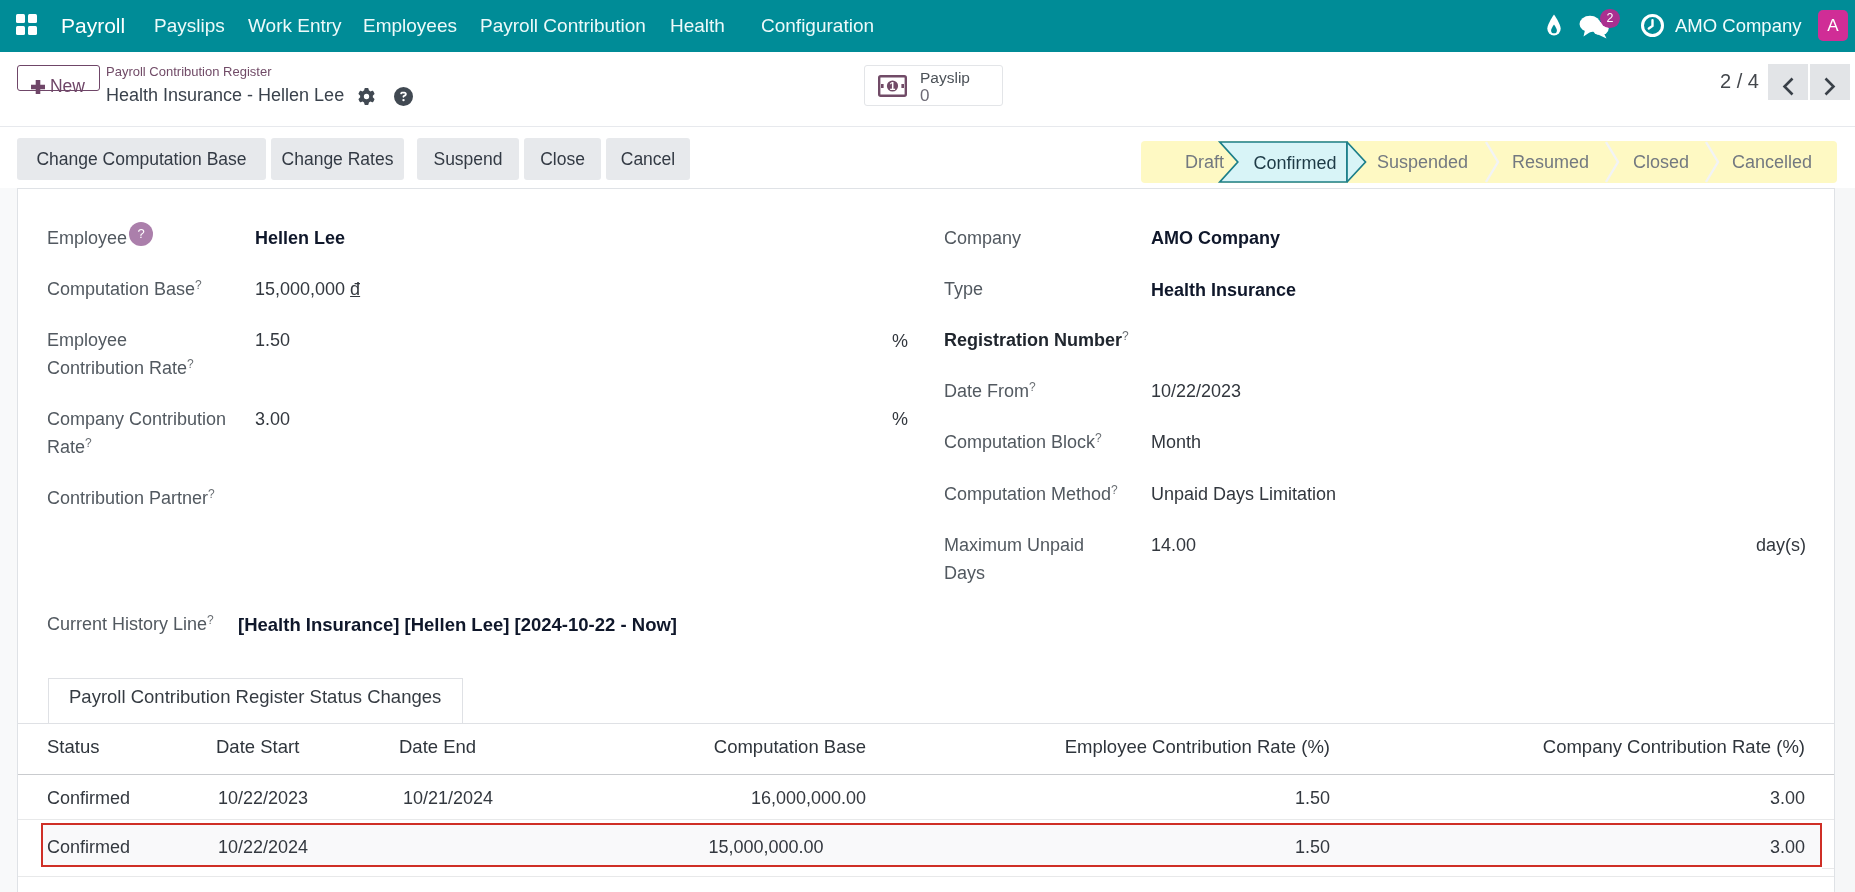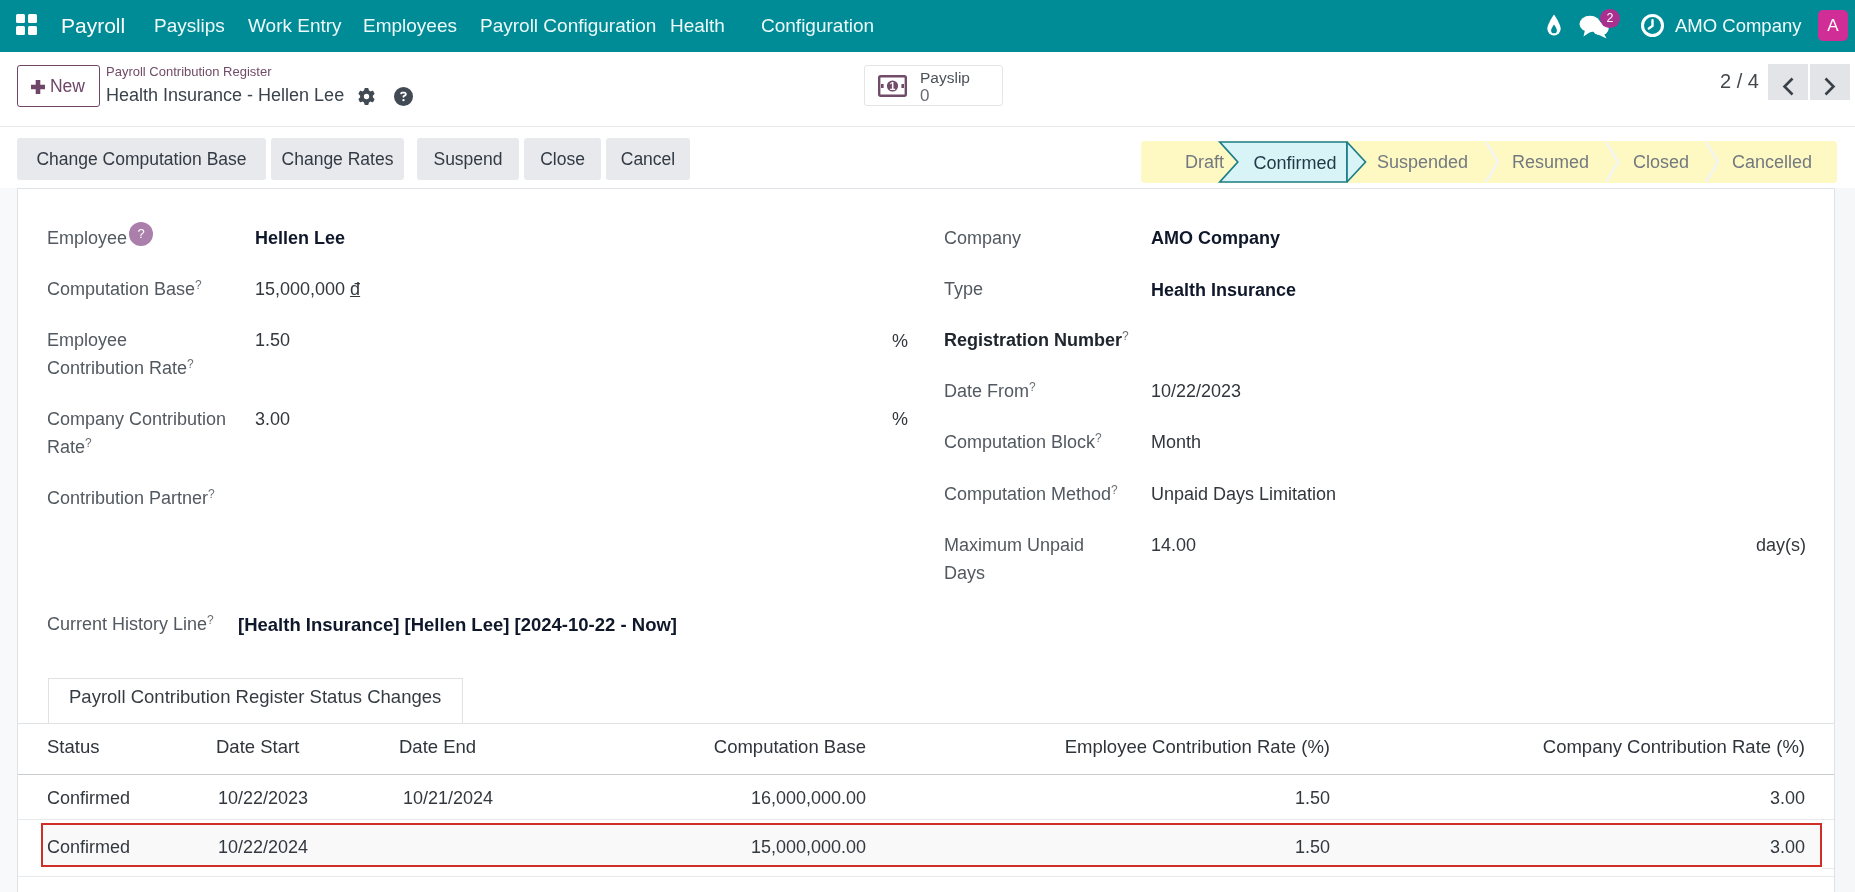--- a/index.html
+++ b/index.html
@@ -9,21 +9,21 @@
 
 #navbar { position:absolute; left:0; top:0; width:1855px; height:53px; background:#008c97; border-bottom:1px solid #0a7a84; }
 #navbar .brand { position:absolute; left:61px; top:0; height:52px; line-height:52px; font-size:21px; color:#fff; }
 .menu-item { position:absolute; top:0; height:52px; line-height:52px; font-size:19px; color:#edfafa; }
 .grid-icon div { position:absolute; width:9px; height:9px; background:#fff; border-radius:1.5px; }
 #avatar { position:absolute; left:1818px; top:10px; width:30px; height:31px; background:#d02d96; border-radius:5px; color:#fff; font-size:17px; text-align:center; line-height:31px; }
 #chat-badge { position:absolute; left:1600px; top:9px; width:20px; height:19px; background:#aa3090; border-radius:10px; color:#fff; font-size:12.5px; text-align:center; line-height:19px; }
 
 
 #cpanel { position:absolute; left:0; top:52px; width:1855px; height:75px; background:#fff; border-bottom:1px solid #e7e9ed; }
-#btn-new { position:absolute; left:17px; top:13px; width:83px; height:42px; background:#fff; border:1px solid #6f4668; border-radius:3px; color:#6f4668; font-size:17.5px; text-align:center; line-height:40px; }
+#btn-new { position:absolute; left:17px; top:13px; width:83px; height:26px; background:#fff; border:1px solid #6f4668; border-radius:3px; color:#6f4668; font-size:17.5px; text-align:center; line-height:40px; }
 #breadcrumb { position:absolute; left:106px; top:11.5px; font-size:13px; color:#714b67; }
 #rec-title { position:absolute; left:106px; top:33px; font-size:18px; color:#3a424c; }
 #stat-btn { position:absolute; left:864px; top:13px; width:139px; height:41px; border:1px solid #e3e5e8; border-radius:3px; background:#fff; }
 #pager-count { position:absolute; left:1720px; top:18px; font-size:20px; color:#43474c; }
 .pager-btn { position:absolute; top:12px; width:40px; height:36px; background:#e2e4e7; border:none; }
 .pager-btn svg { display:block; margin:8px auto 0; }
 
 
 #actions { position:absolute; left:0; top:128px; width:1855px; height:60px; background:#fff; }
 .act-btn { position:absolute; top:10px; height:42px; background:#e7e9ec; border:none; border-radius:3px; font-size:17.5px; color:#333a44; font-family:"Liberation Sans", sans-serif; }
@@ -53,21 +53,21 @@
   <div class="grid-icon">
     <div style="left:16px;top:14px"></div>
       <div style="left:28px;top:14px"></div>
     <div style="left:16px;top:26px"></div>
       <div style="left:28px;top:26px"></div>
   </div>
   <div class="brand">Payroll</div>
   <div class="menu-item" style="left:154px">Payslips</div>
   <div class="menu-item" style="left:248px">Work Entry</div>
   <div class="menu-item" style="left:363px">Employees</div>
-  <div class="menu-item" style="left:480px">Payroll Configuration</div>
+  <div class="menu-item" style="left:480px">Payroll Contribution</div>
   <div class="menu-item" style="left:670px">Health</div>
   <div class="menu-item" style="left:761px">Configuration</div>
 
   <svg class="abs" style="left:1546px;top:14px" width="16" height="22" viewBox="0 0 16 22">
     <path d="M8 0.5 C8 0.5 1.3 10 1.3 14.7 A6.7 6.7 0 0 0 14.7 14.7 C14.7 10 8 0.5 8 0.5 Z" fill="#fff"></path>
     <path d="M8 10.5 C8 10.5 5.1 14.5 5.1 16.4 A2.9 2.9 0 0 0 10.9 16.4 C10.9 14.5 8 10.5 8 10.5 Z" fill="#008c97"></path>
   </svg>
   <svg class="abs" style="left:1578px;top:15px" width="32" height="24" viewBox="0 0 32 24">
     <ellipse cx="12" cy="9" rx="10.5" ry="8.2" fill="#fff"></ellipse>
     <path d="M7 15 L5.5 21.5 L13 16.5 Z" fill="#fff"></path>
@@ -211,17 +211,17 @@
 <div class="td" style="left:218px;top:784px">10/22/2023</div>
 <div class="td" style="left:403px;top:784px">10/21/2024</div>
 <div class="td" style="left:666px;top:784px;width:200px;text-align:right">16,000,000.00</div>
 <div class="td" style="left:1130px;top:784px;width:200px;text-align:right">1.50</div>
 <div class="td" style="left:1605px;top:784px;width:200px;text-align:right">3.00</div>
 <div class="hline" style="left:18px;top:819px;width:1816px;background:#e8e9ea"></div>
 
 <div class="abs" style="left:41px;top:823px;width:1781px;height:44px;border:2px solid #cf2f26;background:#f9f9fa"></div>
 <div class="td" style="left:47px;top:833px">Confirmed</div>
 <div class="td" style="left:218px;top:833px">10/22/2024</div>
-<div class="td" style="left:666px;top:833px;width:200px;text-align:right">15,000,000.00</div>
+<div class="td" style="left:666px;top:833px;width:200px;text-align:center">15,000,000.00</div>
 <div class="td" style="left:1130px;top:833px;width:200px;text-align:right">1.50</div>
 <div class="td" style="left:1605px;top:833px;width:200px;text-align:right">3.00</div>
 <div class="hline" style="left:1822px;top:868px;width:12px;background:#e8e9ea"></div>
 <div class="hline" style="left:18px;top:876px;width:1816px;background:#e8e9ea"></div>
 
 </body></html>

